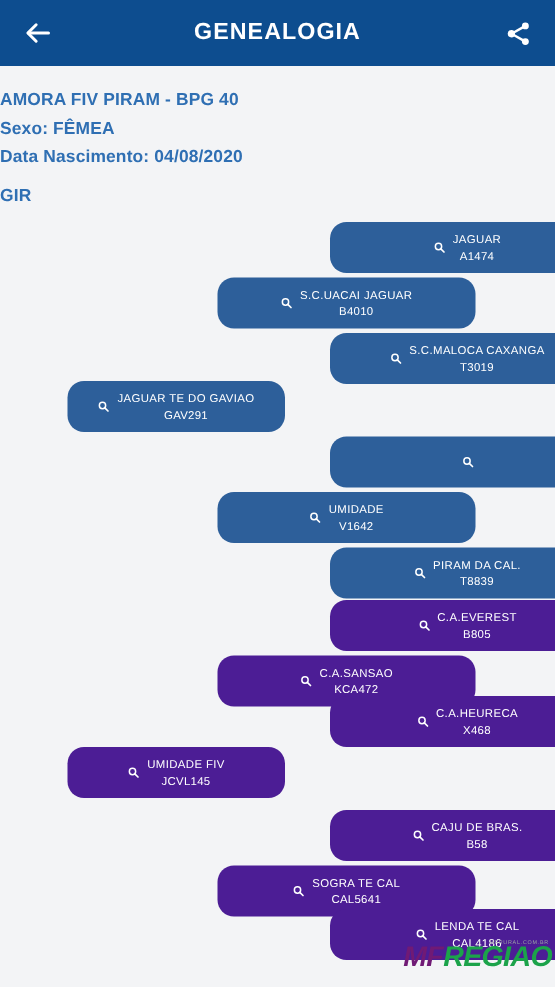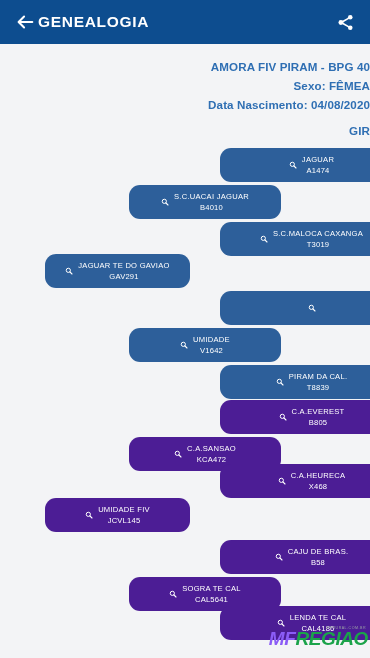--- a/index.html
+++ b/index.html
@@ -24,41 +24,42 @@
     left: 0; top: 0;
     width: 370px; height: 44px;
     background: #0d4d8f;
     display: flex;
     align-items: center;
     box-sizing: border-box;
     padding: 0 12px;
   }
   .appbar-title {
     flex: 1;
+    text-align: center;
     color: #ffffff;
     font-size: 15.5px;
     font-weight: bold;
     letter-spacing: 0.7px;
   }
   .icon-btn {
     width: 26px; height: 26px;
     display: flex;
     align-items: center;
     justify-content: center;
     cursor: pointer;
     flex: 0 0 auto;
   }
   .icon-btn svg { display: block; }
 
   
   .meta {
     position: absolute;
     left: 0; top: 44px;
     width: 370px;
-    text-align: right;
+    text-align: left;
     padding-top: 13px;
     box-sizing: border-box;
   }
   .meta-line {
     color: #2f6fb3;
     font-size: 11.6px;
     font-weight: bold;
     line-height: 19px;
     letter-spacing: 0.1px;
   }
@@ -112,35 +113,35 @@
   }
   .node-code {
     font-size: 7.6px;
     letter-spacing: 0.2px;
     white-space: nowrap;
   }
   .magnifier { flex: 0 0 auto; display: block; }
 
   
   .lvl1 { left: 187px; width: 183px; }
-  .lvl2 { left: 96px; width: 152px; }
+  .lvl2 { left: 112px; width: 172px; }
   .lvl3 { left: 12px;  width: 145px; }
 
   
   .watermark {
     position: absolute;
     right: 2px;
     bottom: 8px;
     font-size: 19px;
     font-weight: bold;
     font-style: italic;
     letter-spacing: -0.4px;
     font-family: "Liberation Sans", sans-serif;
   }
-  .wm-mf { color: #8b5cf6; }
+  .wm-mf { color: #701a75; }
   .wm-rural { color: #1ba34a; }
   .wm-tag {
     position: absolute;
     right: 4px;
     bottom: 28px;
     font-size: 3.6px;
     color: #9aa0a6;
     letter-spacing: 0.5px;
   }
 </style>

